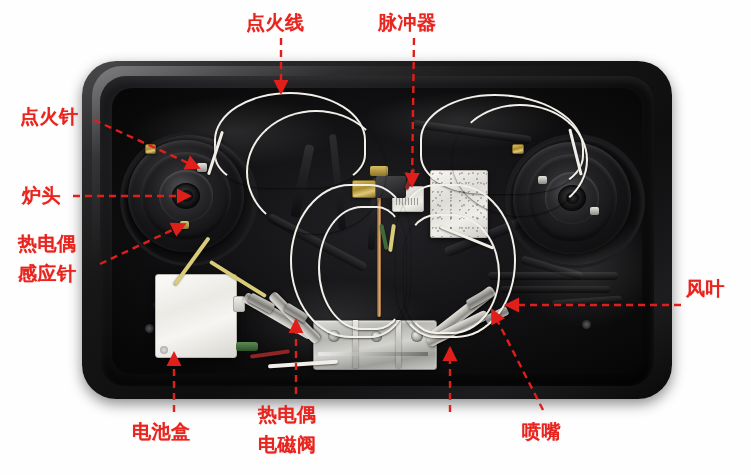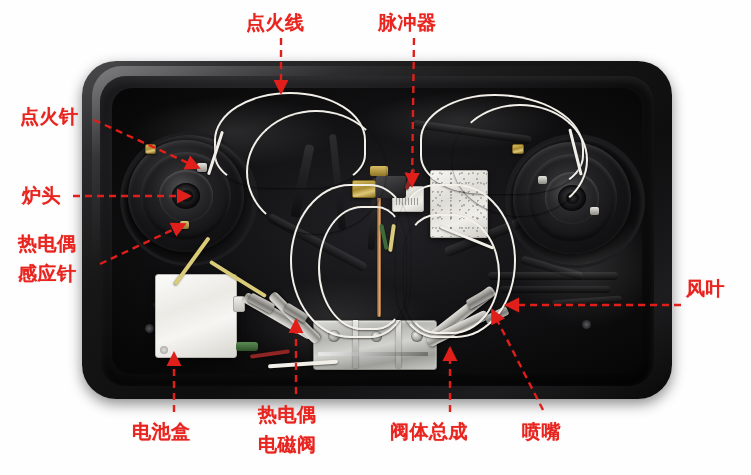--- a/index.html
+++ b/index.html
@@ -398,18 +398,17 @@
     <div class="label two-line" style="left:18px; top:228px;">热电偶
 感应针</div>
 
     <div class="label" style="left:686px; top:278px;">风叶</div>
 
     <div class="label" style="left:132px; top:421px;">电池盒</div>
 
     <div class="label two-line" style="left:258px; top:399px;">热电偶
 电磁阀</div>
 
-    <div class="label" style="left:390px; top:421px;">阀体总成</div>
 
     <div class="label" style="left:522px; top:421px;">喷嘴</div>
 
   </div>
 </div>
 
 </body></html>

